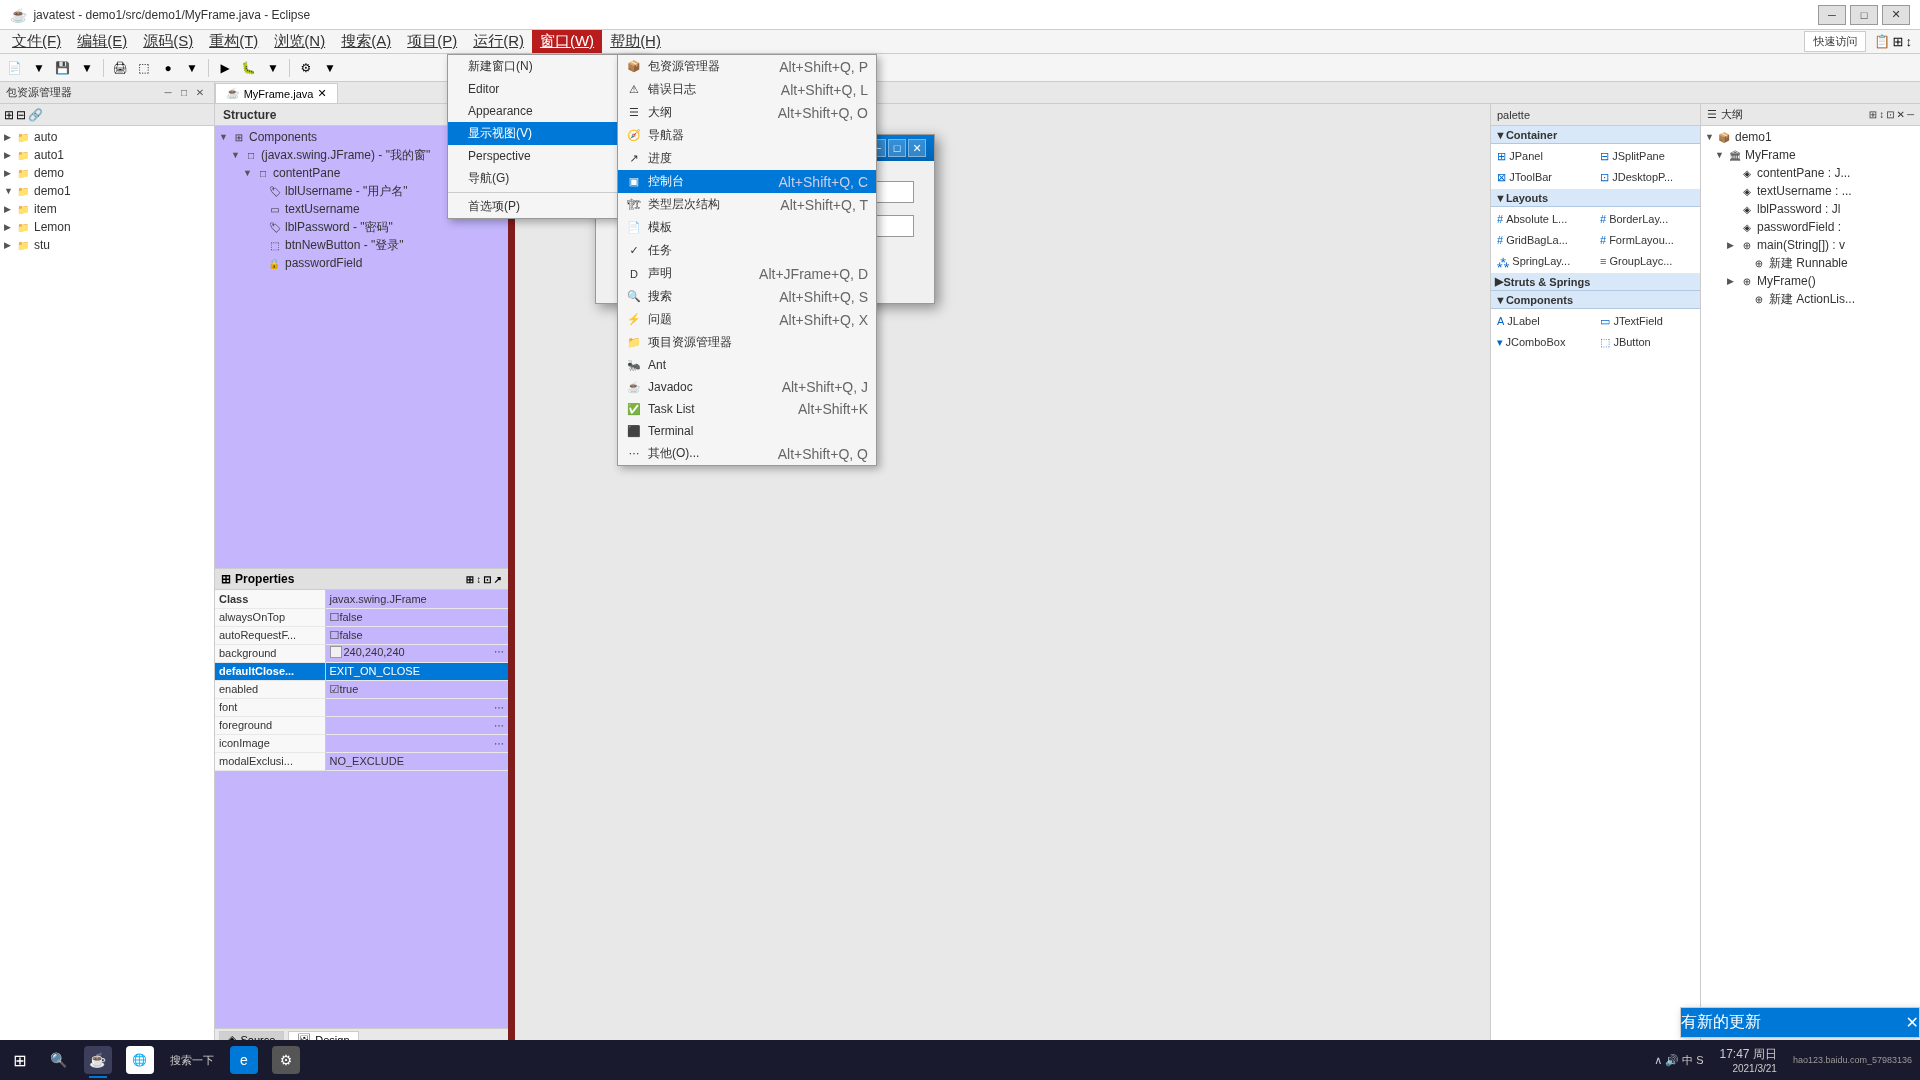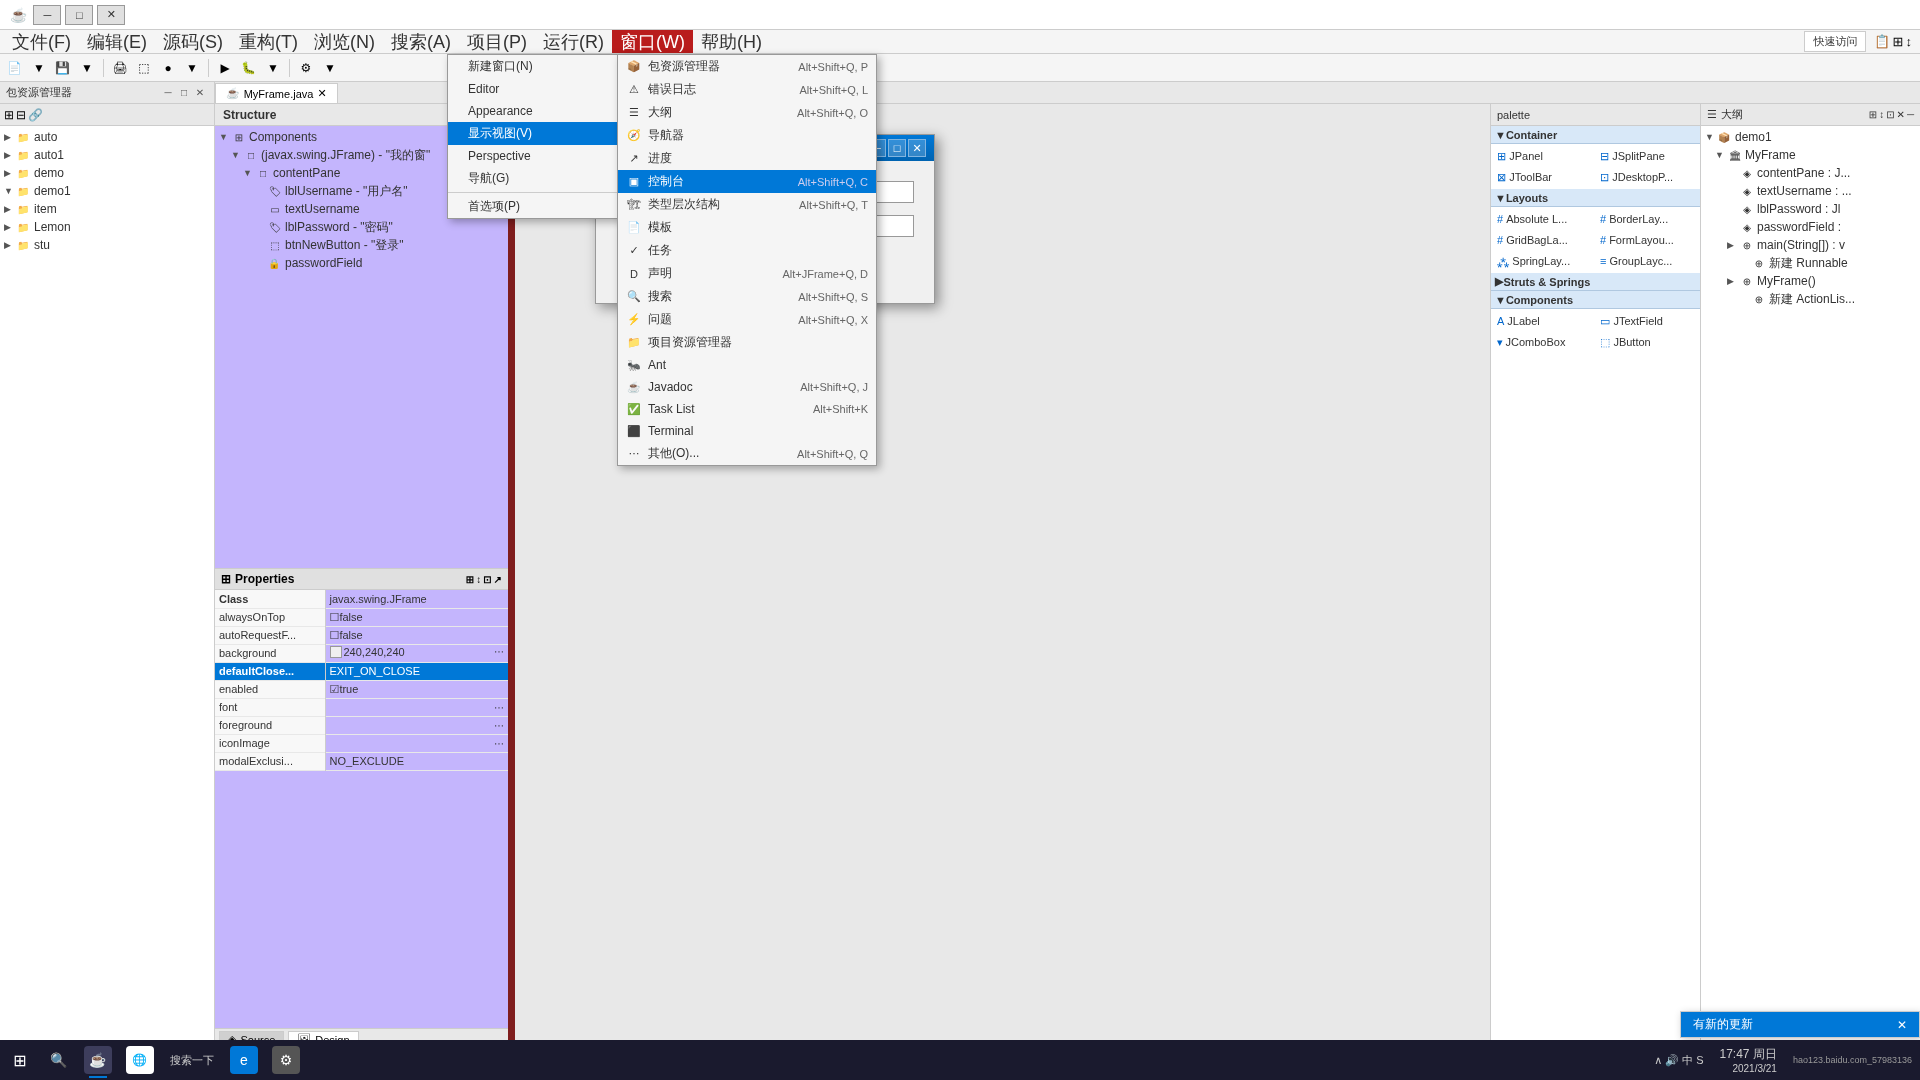--- a/index.html
+++ b/index.html
@@ -40,24 +40,24 @@
       height: 24px;
       background: #f5f5f5;
       border-bottom: 1px solid #ccc;
       display: flex;
       align-items: center;
       padding: 0 4px;
     }
     .menu-item {
       padding: 2px 8px;
       cursor: pointer;
-      font-size: 18px;
+      font-size: 15px;
       color: #333;
       height: 100%;
-      display: flex; align-items: center;
+      display: flex; align-items: center; text-decoration: underline;
     }
     .menu-item:hover, .menu-item.active {
       background: #b91c1c;
       color: #fff;
     }
 
     
     .toolbar {
       height: 28px;
       background: #f5f5f5;
@@ -405,21 +405,21 @@
       min-height: 22px;
       gap: 6px;
     }
     .submenu-item:hover, .submenu-item.highlighted {
       background: #0078d7;
       color: #fff;
     }
     .submenu-item .shortcut {
       margin-left: auto;
       color: #666;
-      font-size: 11px;
+      font-size: 14px;
     }
     .submenu-item.highlighted .shortcut { color: #cce; }
 
     
     .dialog-window {
       background: #f0f0f0;
       border: 1px solid #999;
       box-shadow: 4px 4px 12px rgba(0,0,0,0.4);
       min-width: 320px;
     }
@@ -475,22 +475,22 @@
       right: 0;
       width: 240px;
       background: #fff;
       border: 1px solid #ccc;
       box-shadow: 2px 2px 8px rgba(0,0,0,0.2);
       z-index: 500;
     }
     .update-header {
       background: #0078d7;
       color: #fff;
-      padding: 4px 12px;
-      font-size: 12px;
+      padding: 4px 0;
+      font-size: 16px;
       display: flex; align-items: center; justify-content: space-between;
     }
     .update-content {
       padding: 8px;
       font-size: 12px;
       color: #333;
       line-height: 1.6;
     }
     .update-link { color: #0078d7; text-decoration: underline; cursor: pointer; }
 
@@ -549,20 +549,21 @@
     }
     .taskbar-clock { text-align: right; }
     .taskbar-clock-time { font-size: 12px; }
     .taskbar-clock-date { font-size: 10px; }
   </style>
 </head>
 <body>
 
 <div class="title-bar">
   <span style="margin-right:6px;font-size:14px;">☕</span>
+  <span class="title-bar-text">javatest - demo1/src/demo1/MyFrame.java - Eclipse</span>
   <div class="title-bar-controls">
     <div class="title-btn">─</div>
     <div class="title-btn">□</div>
     <div class="title-btn">✕</div>
   </div>
 </div>
 
 <div class="menu-bar">
   <div class="menu-item">文件(F)</div>
   <div class="menu-item">编辑(E)</div>

